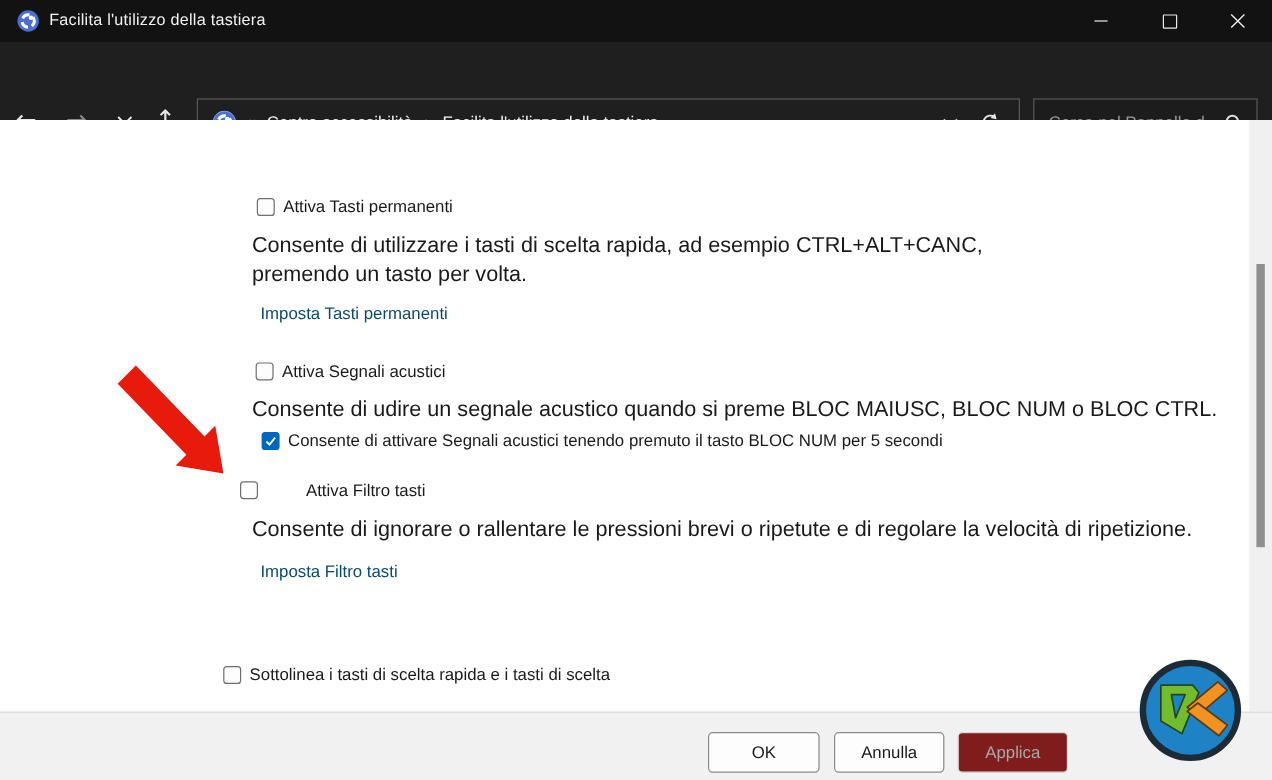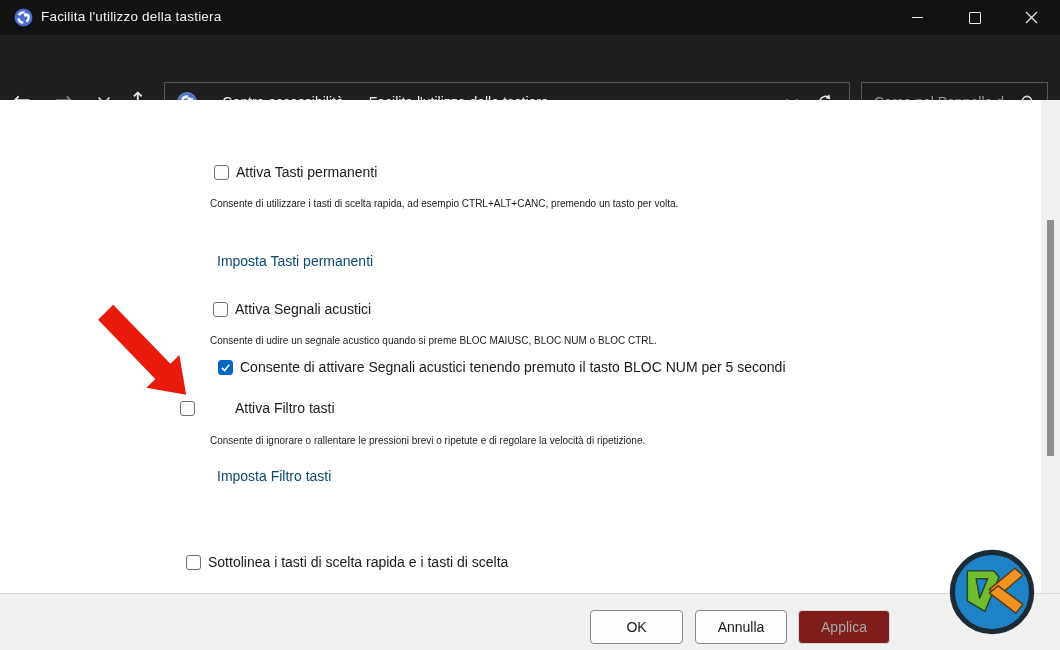--- a/index.html
+++ b/index.html
@@ -37,21 +37,21 @@
   .searchbox .mag{flex:0 0 auto;margin-right:10px;}
   
   .content{position:absolute;left:0;top:100px;width:1060px;height:493px;background:#ffffff;color:#1a1a1a;}
   .section-head{position:absolute;display:flex;align-items:center;font-size:14.5px;color:#1a1a1a;width:709px;left:153px;}
   .section-head .rule{flex:1;border-top:1px solid #d6d6d6;margin-left:8px;position:relative;top:1px;}
   .cb-row{position:absolute;display:flex;align-items:center;gap:7px;font-size:14px;}
   .checkbox{width:15px;height:15px;box-sizing:border-box;border:1px solid #6f6f6f;border-radius:3px;background:#fdfdfd;display:flex;align-items:center;justify-content:center;flex:0 0 auto;cursor:default;}
   .checkbox svg{display:none;}
   .checkbox[data-checked="true"]{background:#0067c0;border-color:#0067c0;}
   .checkbox[data-checked="true"] svg{display:block;}
-  .desc{position:absolute;font-size:10px;line-height:24px;color:#1a1a1a;}
+  .desc{position:absolute;font-size:18px;line-height:24px;color:#1a1a1a;}
   .cp-link{position:absolute;font-size:14px;color:#0c4a6e;cursor:pointer;}
   .red-arrow{position:absolute;left:94px;top:302px;}
   
   .scroll-track{position:absolute;right:0;top:100px;width:19px;height:493px;background:#f0f0f0;}
   .scroll-thumb{position:absolute;left:6px;top:120px;width:7px;height:236px;background:#8f8f8f;}
   
   .footer{position:absolute;left:0;top:593px;width:1060px;height:57px;background:#f1f1f1;border-top:1px solid #d9d9d9;box-sizing:border-box;}
   .btn{position:absolute;top:16px;width:93px;height:34px;box-sizing:border-box;background:#fdfdfd;border:1px solid #8a8a8a;border-radius:4px;font-size:14px;font-family:"Liberation Sans",sans-serif;color:#1a1a1a;cursor:pointer;}
   .btn-ok{left:590px;}
   .btn-cancel{left:695px;width:92px;}
@@ -141,21 +141,21 @@
   <div class="desc" style="left:210px;top:229px;">Consente di udire un segnale acustico quando si preme BLOC MAIUSC, BLOC NUM o BLOC CTRL.</div>
   <div class="cb-row" style="left:218px;top:259px;">
     <span class="checkbox" data-checked="true">
       <svg width="11" height="11" viewBox="0 0 14 14">
           <path d="M2.5 7.5 L5.8 10.8 L11.8 3.4" fill="none" stroke="#fff" stroke-width="2"></path>
         </svg>
     </span>
     <label>Consente di attivare Segnali acustici tenendo premuto il tasto BLOC NUM per 5 secondi</label>
   </div>
 
-  <div class="cb-row" style="left:180px;top:300px;gap:40px;">
+  <div class="cb-row" style="left:200px;top:300px;gap:40px;">
     <span class="checkbox" data-checked="false">
       
     </span>
     <label>Attiva Filtro tasti</label>
   </div>
   <div class="desc" style="left:210px;top:329px;">Consente di ignorare o rallentare le pressioni brevi o ripetute e di regolare la velocità di ripetizione.</div>
   <a class="cp-link" style="left:217px;top:368px;">Imposta Filtro tasti</a>
 
 
   <div class="cb-row" style="left:186px;top:454px;">

